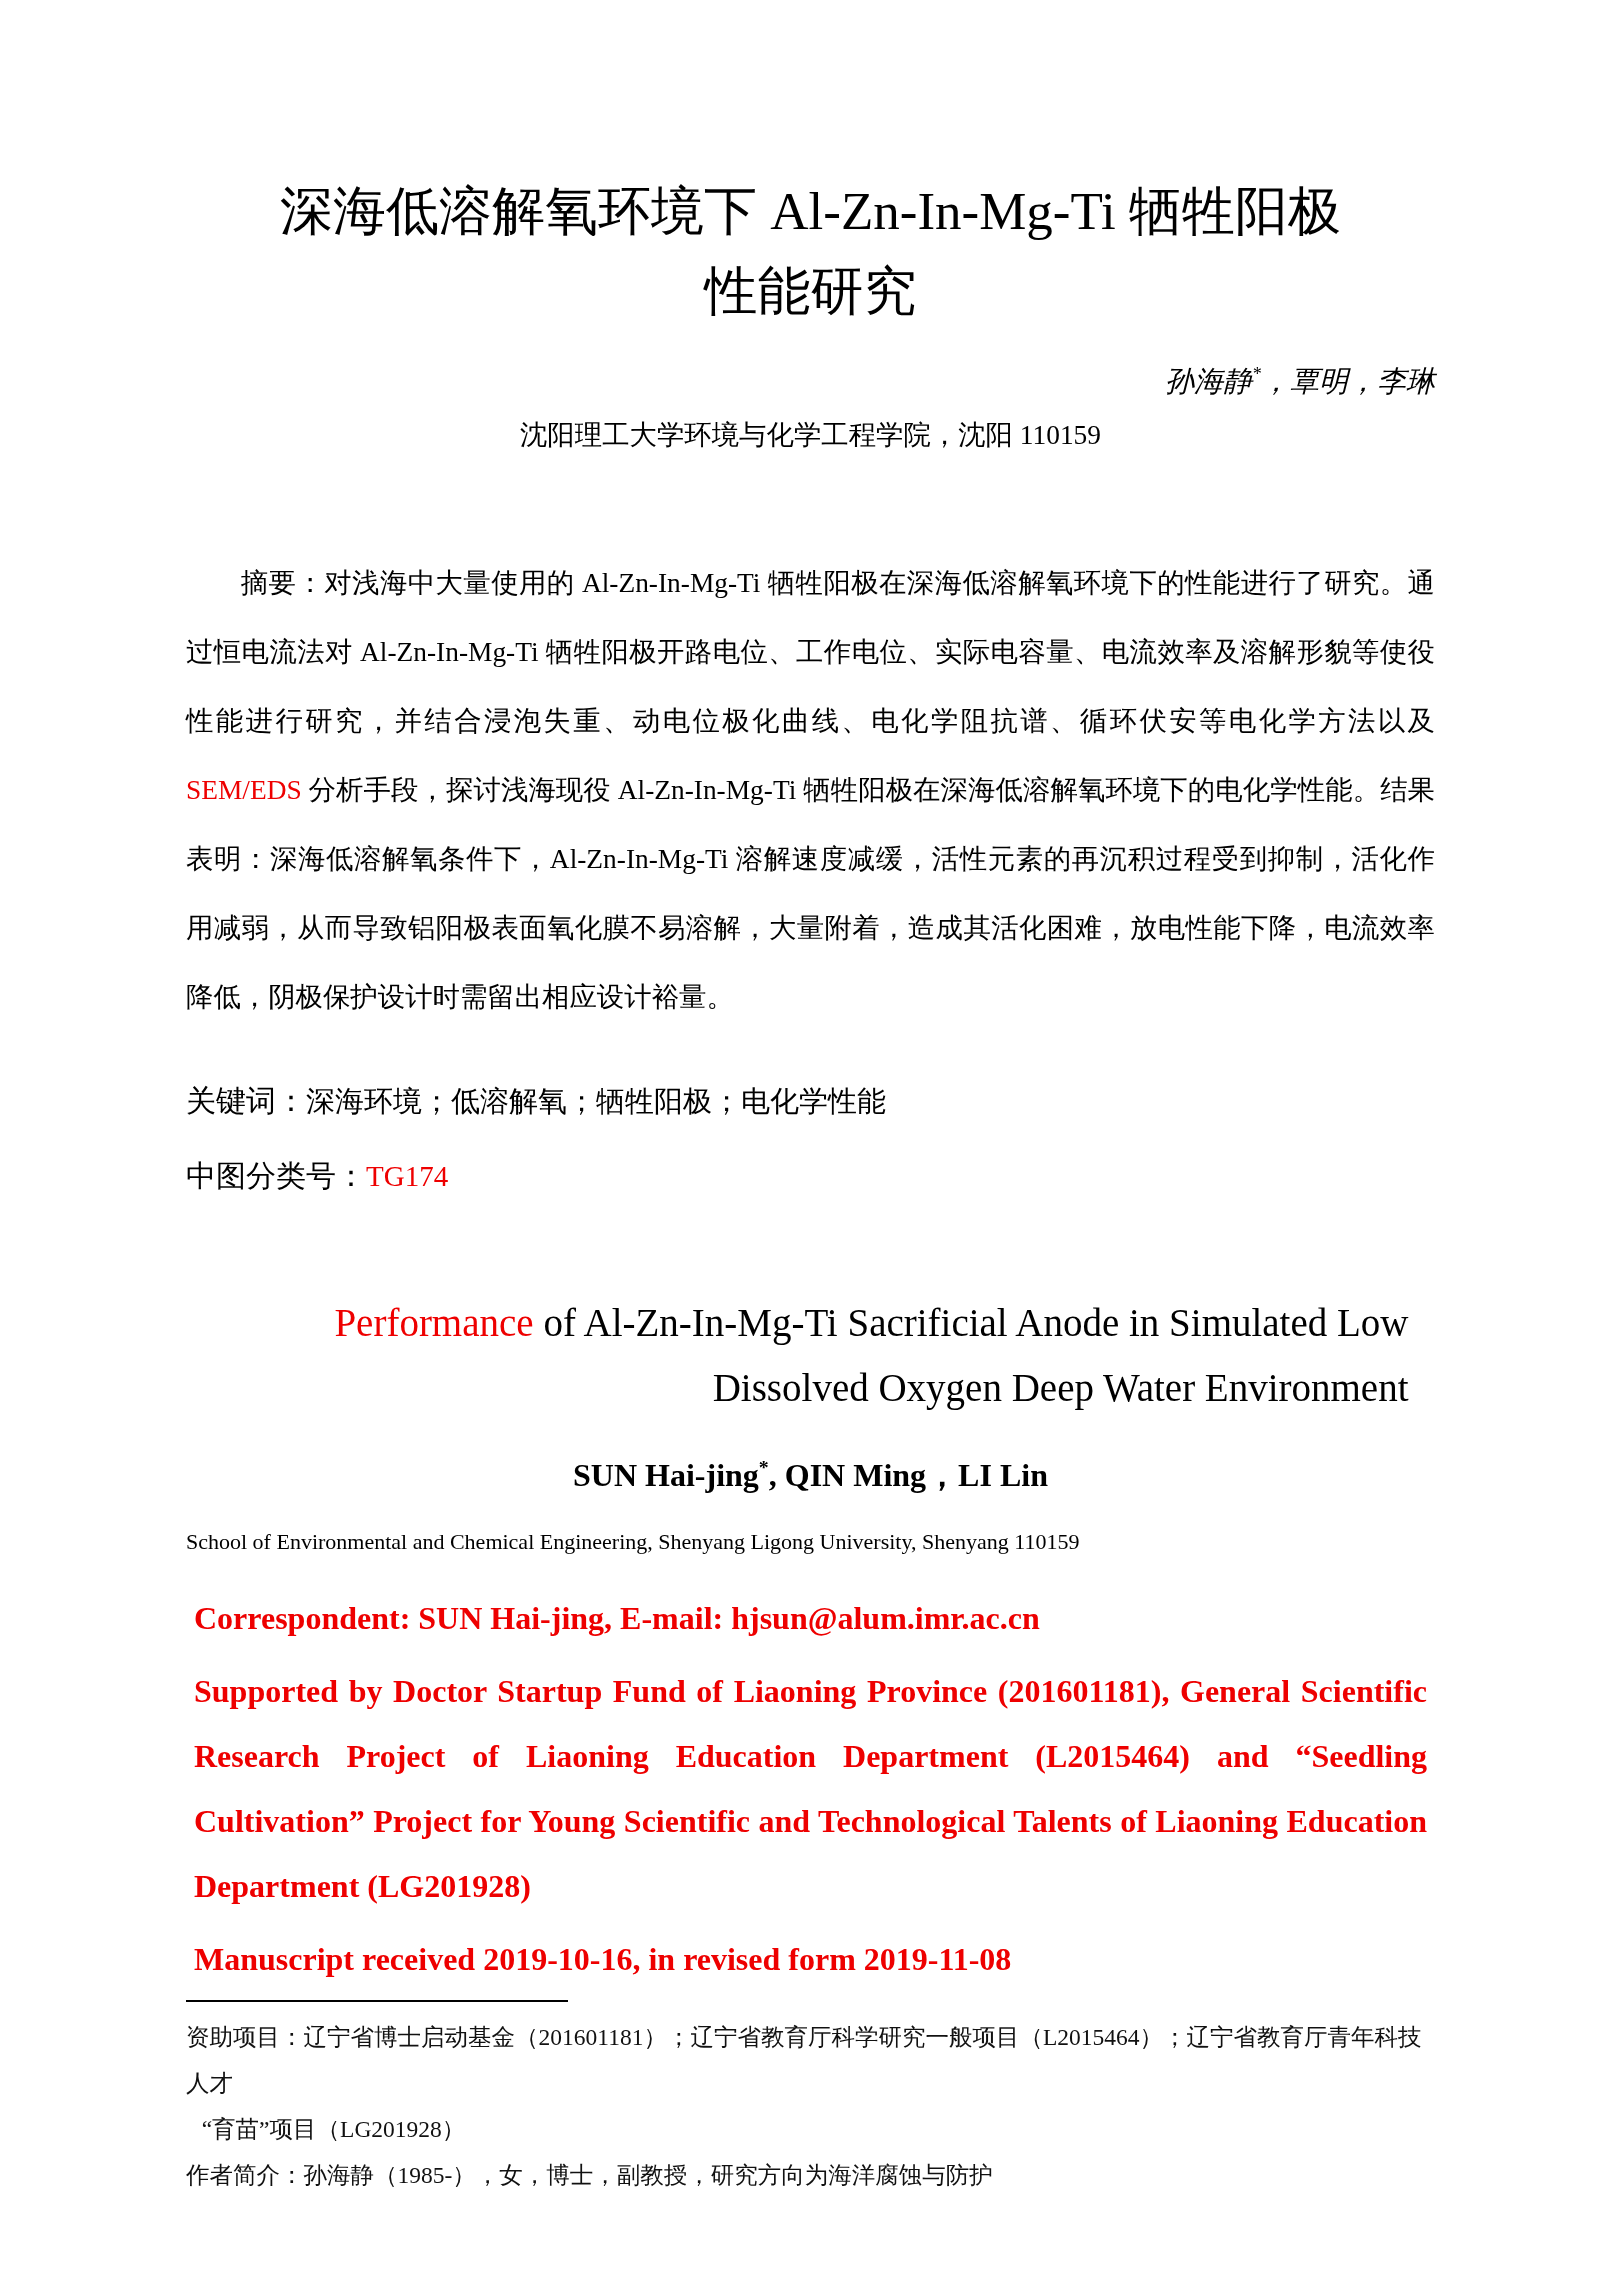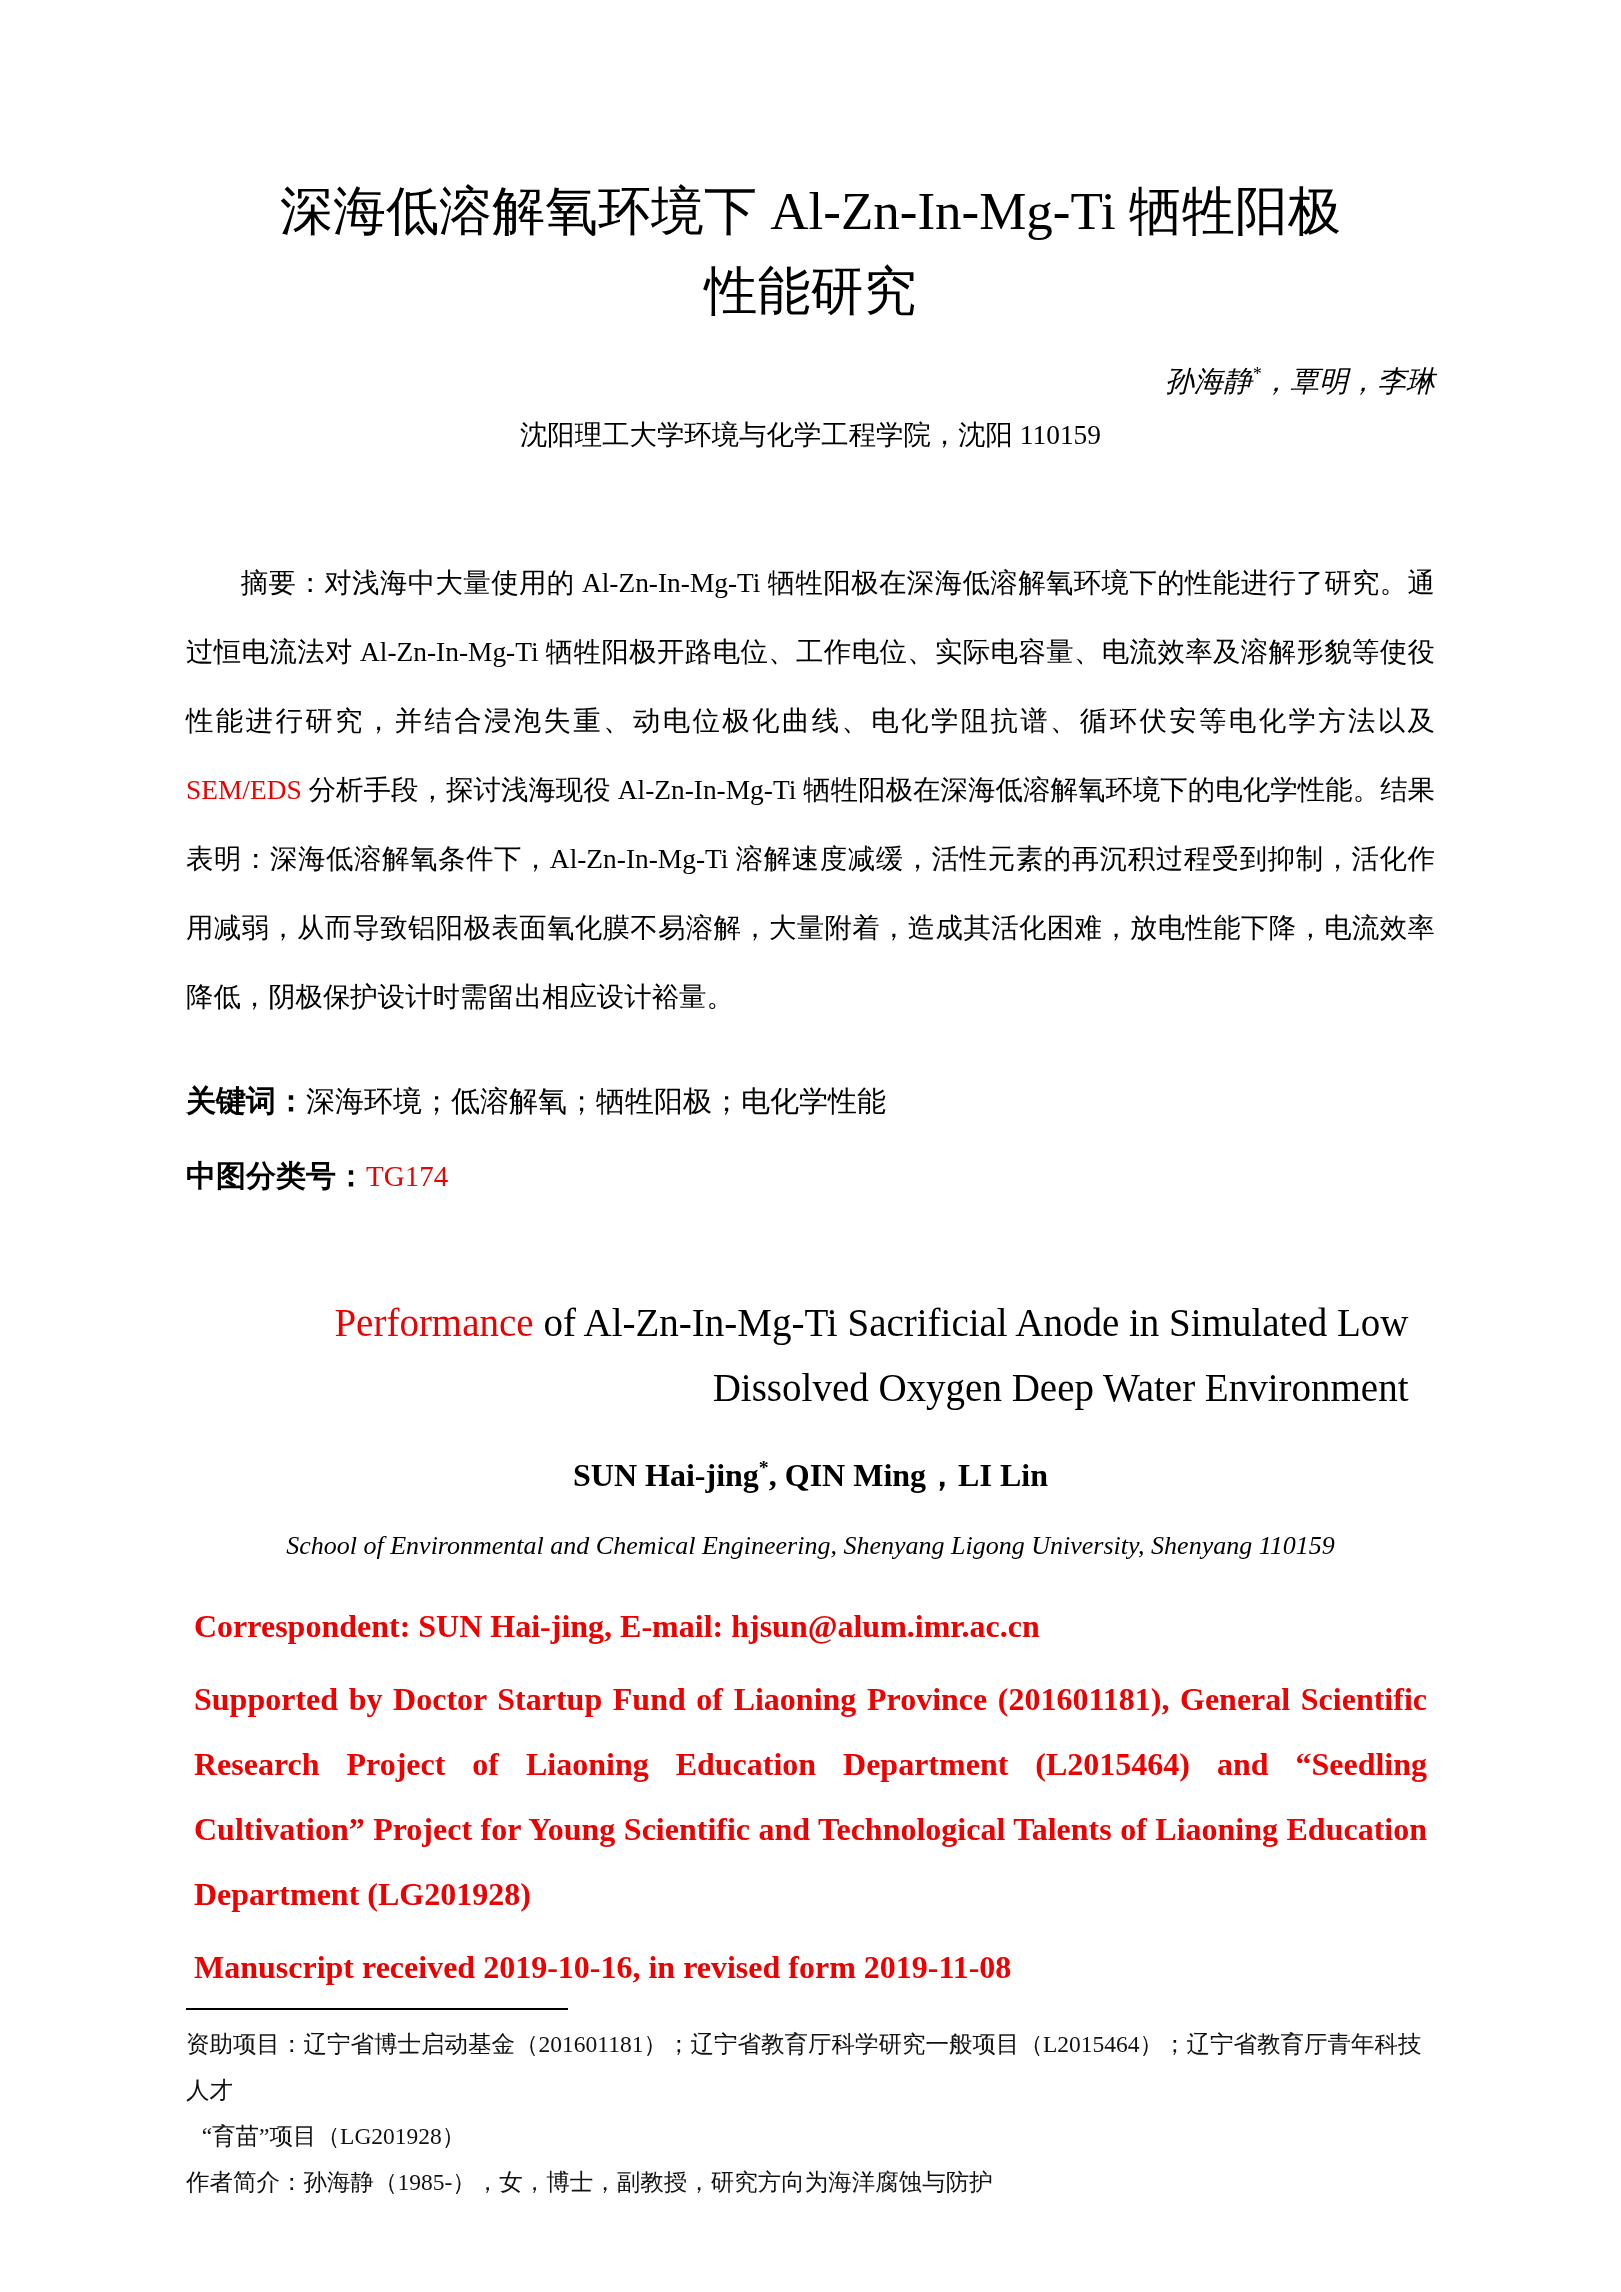--- a/index.html
+++ b/index.html
@@ -39,41 +39,39 @@
   .abstract-zh {
     margin-top:96px;
     font-size:27.4px;
     line-height:69px;
     text-align:justify;
     text-indent:2em;
   }
   .abstract-zh .label { font-weight:400; }
 
   .kw-row { margin-top:15.7px; font-size:29px; line-height:1.7; }
-  .kw-row .label, .clc-row .label { font-weight:700; font-size:30px; }
+  .kw-row .label, .clc-row .label { font-weight:400; font-size:30px; }
   .clc-row { margin-top:23.5px; font-size:29px; line-height:1.7; }
 
   .en-block { margin-top:90px; }
   .en-title {
     text-align:right;
     font-size:39px;
     line-height:1.65;
     max-width:1196px;
     margin:0 auto;
   }
   .en-authors {
     text-align:center;
     font-size:32px;
     font-weight:700;
     margin-top:34px;
   }
   .en-affil {
-    text-align:center;
-    font-size:26px;
-    font-style:italic;
+    font-size:22px;
     line-height:1.95;
     margin-top:23.5px;
   }
   .red-para {
     color:var(--accent-red,#ee0000);
     font-weight:700;
     font-size:32px;
     line-height:65px;
     text-align:justify;
     margin:8px;

